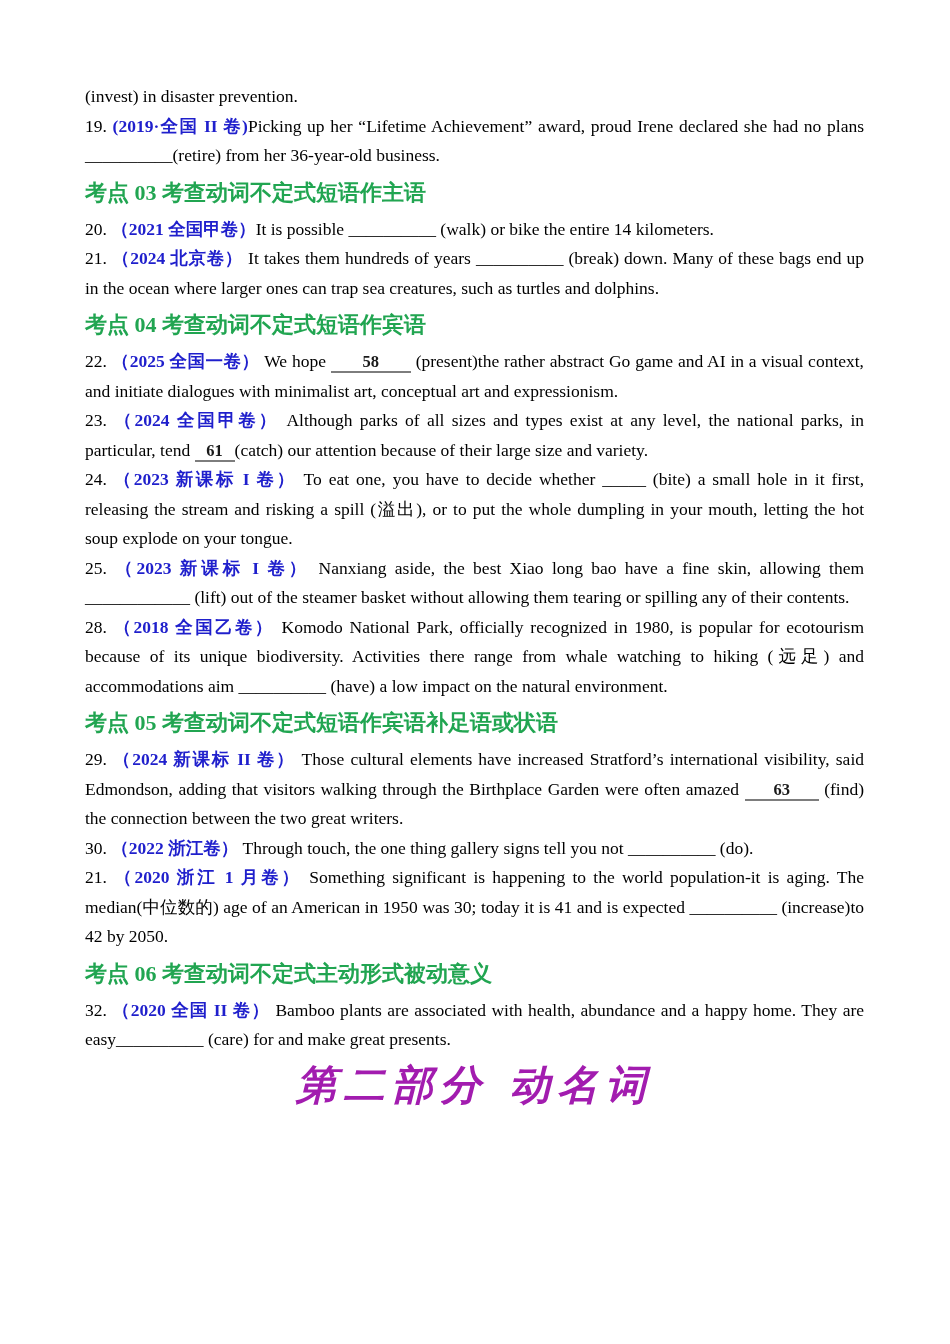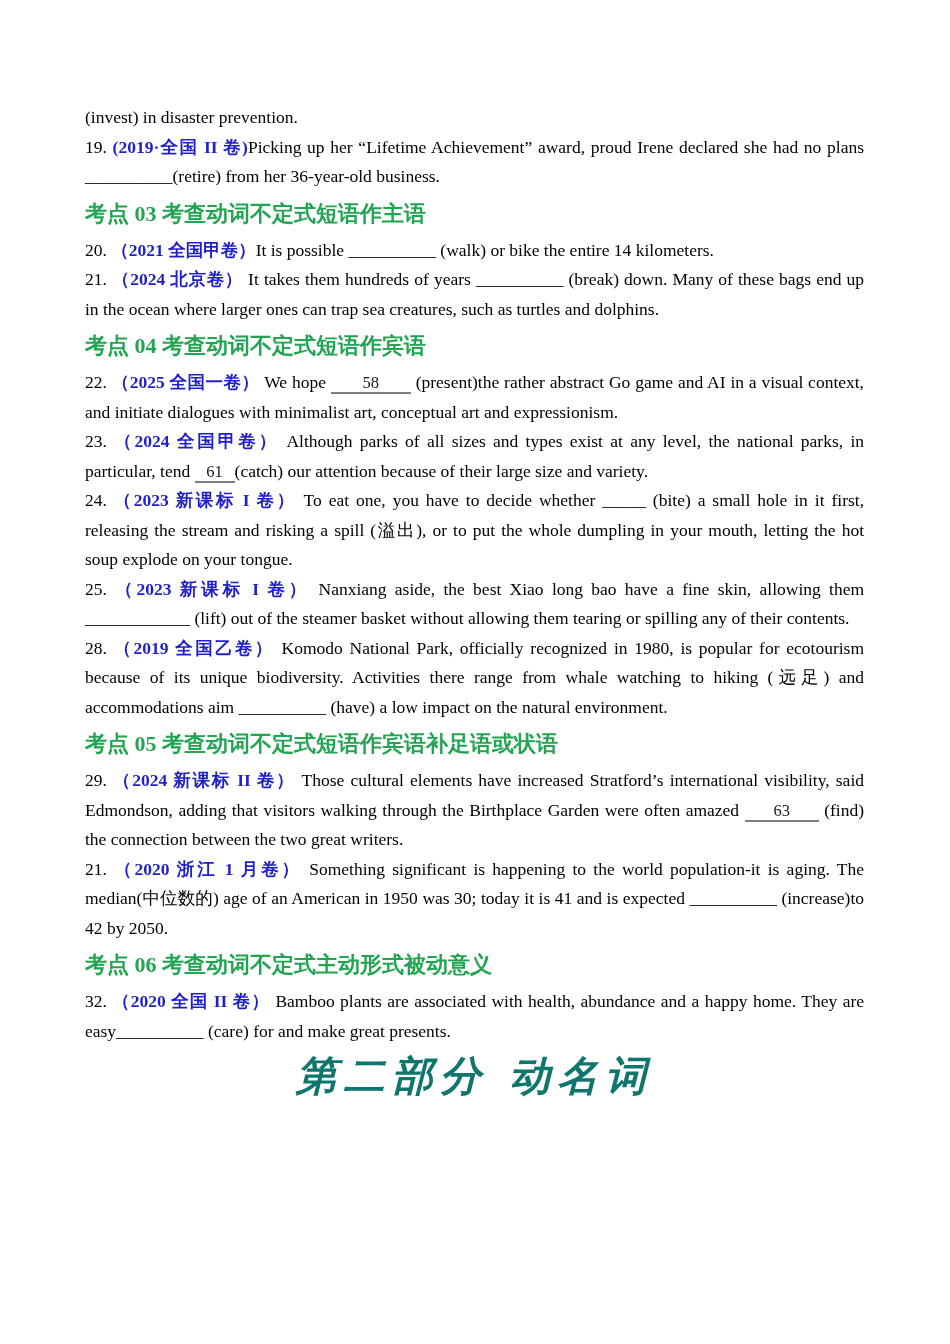--- a/index.html
+++ b/index.html
@@ -2,62 +2,63 @@
 <html style="--tag-blue: #1f1fcc; --heading-green: #21a551;"><head>
 <meta charset="utf-8">
 <style>
   html, body { margin: 0; padding: 0; background: #ffffff; }
   body {
     width: 950px; height: 1344px; overflow: hidden;
     font-family: "Liberation Serif", "DejaVu Serif", serif;
   }
   .page {
     width: 950px; height: 1344px; box-sizing: border-box;
-    padding: 103px 86px 0 85px; background: #ffffff; color: #000000;
+    padding: 82px 86px 0 85px; background: #ffffff; color: #000000;
   }
   .para {
     margin: 0; font-size: 17.5px; line-height: 29.5px;
     text-align: justify; color: #000000;
   }
   .seg-normal { color: #000000; }
   .seg-tag { font-weight: bold; color: var(--tag-blue, #1f1fcc); }
   .seg-blank {
     display: inline-block; min-width: 62px; text-align: center;
     border-bottom: 2px solid #7d7d7d; line-height: 17px;
-    padding: 0 3px 1px 3px; color: #1a1a1a; font-size: 16.5px;
+    padding: 0 3px 1px 3px; color: #1a1a1a; font-size: 16.5px; font-weight: bold;
   }
   .kaodian {
     margin: 6px 0 6px 0; font-size: 22px; line-height: 32px;
     font-weight: bold; text-align: left;
     color: var(--heading-green, #21a551);
     font-family: "Liberation Serif", "DejaVu Serif", serif;
   }
   .part-title {
     margin: 5px 0 16px 0; font-size: 41px; line-height: 50px;
     font-weight: 900; font-style: italic; letter-spacing: 7px;
-    text-align: center; color: #0f766e;
+    text-align: center; color: #a21caf;
     font-family: "DejaVu Serif", "Liberation Serif", serif;
   }
 </style>
 </head>
 <body>
 
 <div class="page">
   <div id="content">
       <p class="para"><span class="seg-normal">(invest) in disaster prevention.</span></p>
       <p class="para"><span class="seg-normal">19. </span><span class="seg-tag">(2019·全国 II 卷)</span><span class="seg-normal">Picking up her “Lifetime Achievement” award, proud Irene declared she had no plans __________(retire) from her 36-year-old business.</span></p>
       <h2 class="kaodian">考点 03 考查动词不定式短语作主语</h2>
       <p class="para"><span class="seg-normal">20. </span><span class="seg-tag">（2021 全国甲卷）</span><span class="seg-normal">It is possible __________ (walk) or bike the entire 14 kilometers.</span></p>
       <p class="para"><span class="seg-normal">21. </span><span class="seg-tag">（2024 北京卷）</span><span class="seg-normal"> It takes them hundreds of years __________ (break) down. Many of these bags end up in the ocean where larger ones can trap sea creatures, such as turtles and dolphins.</span></p>
       <h2 class="kaodian">考点 04 考查动词不定式短语作宾语</h2>
       <p class="para"><span class="seg-normal">22. </span><span class="seg-tag">（2025 全国一卷）</span><span class="seg-normal"> We hope </span><span class="seg-blank" style="min-width: 74px;">58</span><span class="seg-normal"> (present)the rather abstract Go game and AI in a visual context, and initiate dialogues with minimalist art, conceptual art and expressionism.</span></p>
       <p class="para"><span class="seg-normal">23. </span><span class="seg-tag">（2024 全国甲卷）</span><span class="seg-normal"> Although parks of all sizes and types exist at any level, the national parks, in particular, tend </span><span class="seg-blank" style="min-width: 34px;">61</span><span class="seg-normal">(catch) our attention because of their large size and variety.</span></p>
       <p class="para"><span class="seg-normal">24. </span><span class="seg-tag">（2023 新课标 I 卷）</span><span class="seg-normal"> To eat one, you have to decide whether _____ (bite) a small hole in it first, releasing the stream and risking a spill (溢出), or to put the whole dumpling in your mouth, letting the hot soup explode on your tongue.</span></p>
       <p class="para"><span class="seg-normal">25. </span><span class="seg-tag">（2023 新课标 I 卷）</span><span class="seg-normal"> Nanxiang aside, the best Xiao long bao have a fine skin, allowing them ____________ (lift) out of the steamer basket without allowing them tearing or spilling any of their contents.</span></p>
-      <p class="para"><span class="seg-normal">28. </span><span class="seg-tag">（2019 全国乙卷）</span><span class="seg-normal"> Komodo National Park, officially recognized in 1980, is popular for ecotourism because of its unique biodiversity. Activities there range from whale watching to hiking (远足) and accommodations aim __________ (have) a low impact on the natural environment.</span></p>
+      <p class="para"><span class="seg-normal">28. </span><span class="seg-tag">（2018 全国乙卷）</span><span class="seg-normal"> Komodo National Park, officially recognized in 1980, is popular for ecotourism because of its unique biodiversity. Activities there range from whale watching to hiking (远足) and accommodations aim __________ (have) a low impact on the natural environment.</span></p>
       <h2 class="kaodian">考点 05 考查动词不定式短语作宾语补足语或状语</h2>
       <p class="para"><span class="seg-normal">29. </span><span class="seg-tag">（2024 新课标 II 卷）</span><span class="seg-normal"> Those cultural elements have increased Stratford’s international visibility, said Edmondson, adding that visitors walking through the Birthplace Garden were often amazed </span><span class="seg-blank" style="min-width: 68px;">63</span><span class="seg-normal"> (find) the connection between the two great writers.</span></p>
+      <p class="para"><span class="seg-normal">30. </span><span class="seg-tag">（2022 浙江卷）</span><span class="seg-normal"> Through touch, the one thing gallery signs tell you not __________ (do).</span></p>
       <p class="para"><span class="seg-normal">21. </span><span class="seg-tag">（2020 浙江 1 月卷）</span><span class="seg-normal"> Something significant is happening to the world population-it is aging. The median(中位数的) age of an American in 1950 was 30; today it is 41 and is expected __________ (increase)to 42 by 2050.</span></p>
       <h2 class="kaodian">考点 06 考查动词不定式主动形式被动意义</h2>
       <p class="para"><span class="seg-normal">32. </span><span class="seg-tag">（2020 全国 II 卷）</span><span class="seg-normal"> Bamboo plants are associated with health, abundance and a happy home. They are easy__________ (care) for and make great presents.</span></p>
       <h1 class="part-title">第二部分 动名词</h1>
     </div>
 </div>
 
 </body></html>

